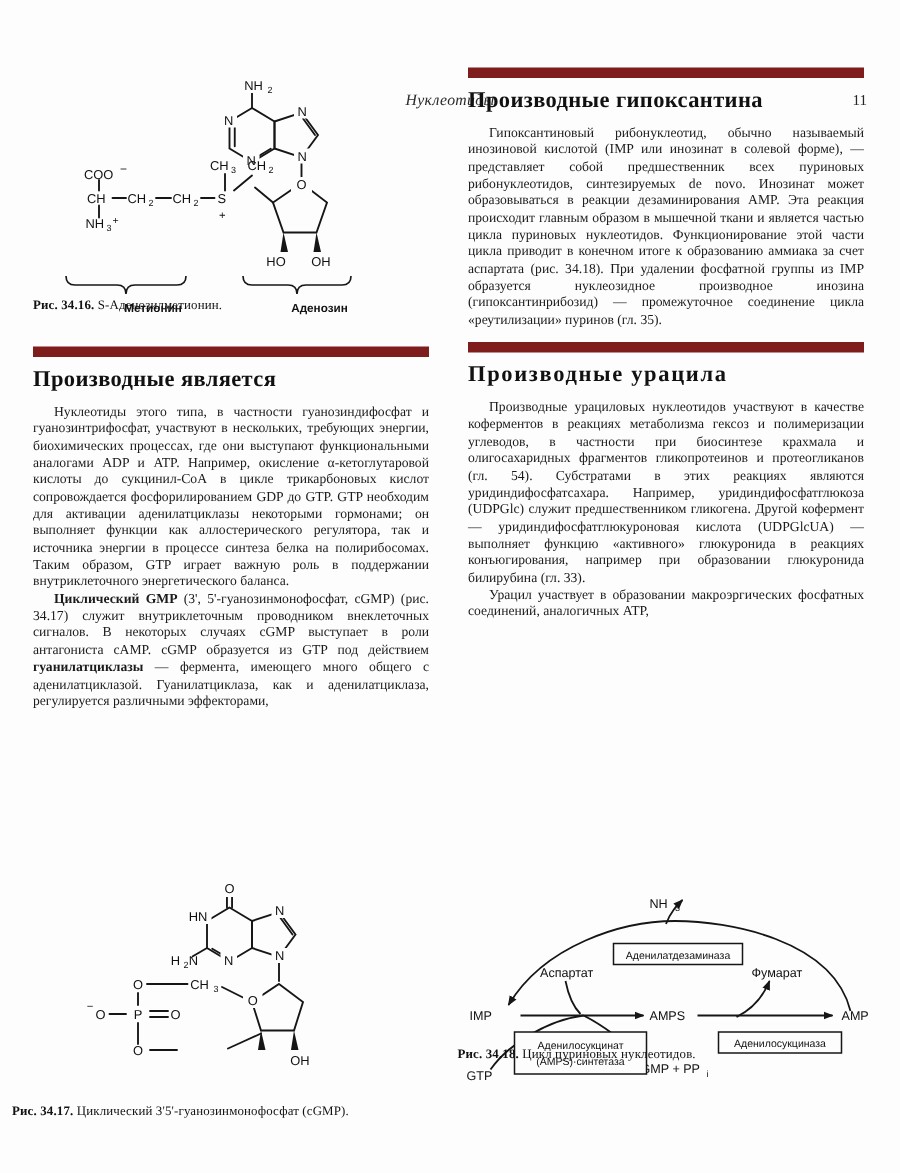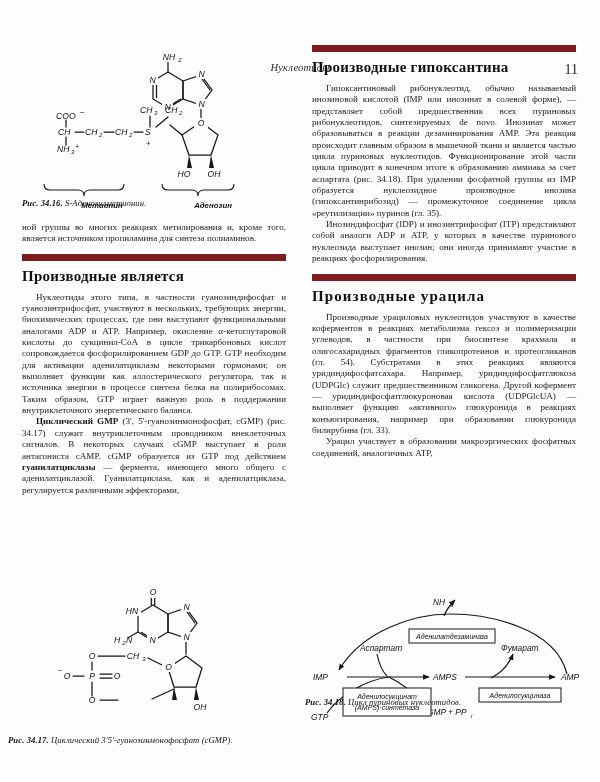--- a/index.html
+++ b/index.html
@@ -32,21 +32,21 @@
     text-align: center;
     font-style: italic;
     font-size: 10.5px;
     letter-spacing: .2px;
     color: #2a2a2a;
   }
   .runhead-page {
     position: absolute;
     right: 22px;
     top: 0;
-    font-size: 14px;
+    font-size: 10px;
     color: #262626;
   }
 
   
   .col {
     position: absolute;
     width: 264px;
     top: 36px;
   }
   .col-left  { left: 22px; }
@@ -84,21 +84,20 @@
     font-weight: bold;
     text-align: left;
     color: #121212;
     letter-spacing: .1px;
   }
   .figcap .thin { font-weight: normal; }
 
   
   .fig {
     position: absolute;
-    font-style: italic;
   }
   .fig svg { display: block; }
 
   #fig-sam    { left: 22px;  top: 36px;  width: 264px; height: 182px; }
   #fig-sam-cap{ left: 22px;  top: 198px; width: 264px; }
 
   #fig-cgmp     { left: 22px;  top: 588px; width: 264px; height: 146px; }
   #fig-cgmp-cap { left: 8px;   top: 735px; width: 292px; }
 
   #fig-cycle     { left: 305px; top: 596px; width: 290px; height: 132px; }
@@ -213,36 +212,34 @@
         <text x="80" y="172">Метионин</text>
         <text x="191" y="172">Аденозин</text>
       </g>
     </svg>
   </div>
   <div class="fig figcap" id="fig-sam-cap">
     <span>Рис. 34.16.</span><span class="thin"> S-Аденозилметионин.</span>
   </div>
 
   <div class="col col-left" style="top:222px;">
-    <p class="bodytext noindent">ной группы во многих реакциях метилирования и, кроме того, является источником пропиламина для синтеза полиаминов.</p>
 
     <div class="section-head">Производные является</div>
 
     <p class="bodytext">Нуклеотиды этого типа, в частности гуанозиндифосфат и гуанозинтрифосфат, участвуют в нескольких, требующих энергии, биохимических процессах, где они выступают функциональными аналогами ADP и ATP. Например, окисление α-кетоглутаровой кислоты до сукцинил-СоА в цикле трикарбоновых кислот сопровождается фосфорилированием GDP до GTP. GTP необходим для активации аденилатциклазы некоторыми гормонами; он выполняет функции как аллостерического регулятора, так и источника энергии в процессе синтеза белка на полирибосомах. Таким образом, GTP играет важную роль в поддержании внутриклеточного энергетического баланса.</p>
 
     <p class="bodytext"><b>Циклический GMP</b><span> (3', 5'-гуанозинмонофосфат, cGMP) (рис. 34.17) служит внутриклеточным проводником внеклеточных сигналов. В некоторых случаях cGMP выступает в роли антагониста cAMP. cGMP образуется из GTP под действием </span><b>гуанилатциклазы</b><span> — фермента, имеющего много общего с аденилатциклазой. Гуанилатциклаза, как и аденилатциклаза, регулируется различными эффекторами,</span></p>
   </div>
 
   <div class="col col-right">
 
     <div class="section-head">Производные гипоксантина</div>
 
     <p class="bodytext">Гипоксантиновый рибонуклеотид, обычно называемый инозиновой кислотой (IMP или инозинат в солевой форме), — представляет собой предшественник всех пуриновых рибонуклеотидов, синтезируемых de novo. Инозинат может образовываться в реакции дезаминирования AMP. Эта реакция происходит главным образом в мышечной ткани и является частью цикла пуриновых нуклеотидов. Функционирование этой части цикла приводит в конечном итоге к образованию аммиака за счет аспартата (рис. 34.18). При удалении фосфатной группы из IMP образуется нуклеозидное производное инозина (гипоксантинрибозид) — промежуточное соединение цикла «реутилизации» пуринов (гл. 35).</p>
 
-    <p class="bodytext">Инозиндифосфат (IDP) и инозинтрифосфат (ITP) представляют собой аналоги ADP и ATP, у которых в качестве пуринового нуклеозида выступает инозин; они иногда принимают участие в реакциях фосфорилирования.</p>
 
     <div class="section-head sp">Производные урацила</div>
 
     <p class="bodytext">Производные урациловых нуклеотидов участвуют в качестве коферментов в реакциях метаболизма гексоз и полимеризации углеводов, в частности при биосинтезе крахмала и олигосахаридных фрагментов гликопротеинов и протеогликанов (гл. 54). Субстратами в этих реакциях являются уридиндифосфатсахара. Например, уридиндифосфатглюкоза (UDPGlc) служит предшественником гликогена. Другой кофермент — уридиндифосфатглюкуроновая кислота (UDPGlcUA) — выполняет функцию «активного» глюкуронида в реакциях конъюгирования, например при образовании глюкуронида билирубина (гл. 33).</p>
 
     <p class="bodytext">Урацил участвует в образовании макроэргических фосфатных соединений, аналогичных ATP,</p>
   </div>
 
   <div class="fig" id="fig-cgmp">
     <svg viewBox="0 0 264 146" width="264" height="146">

